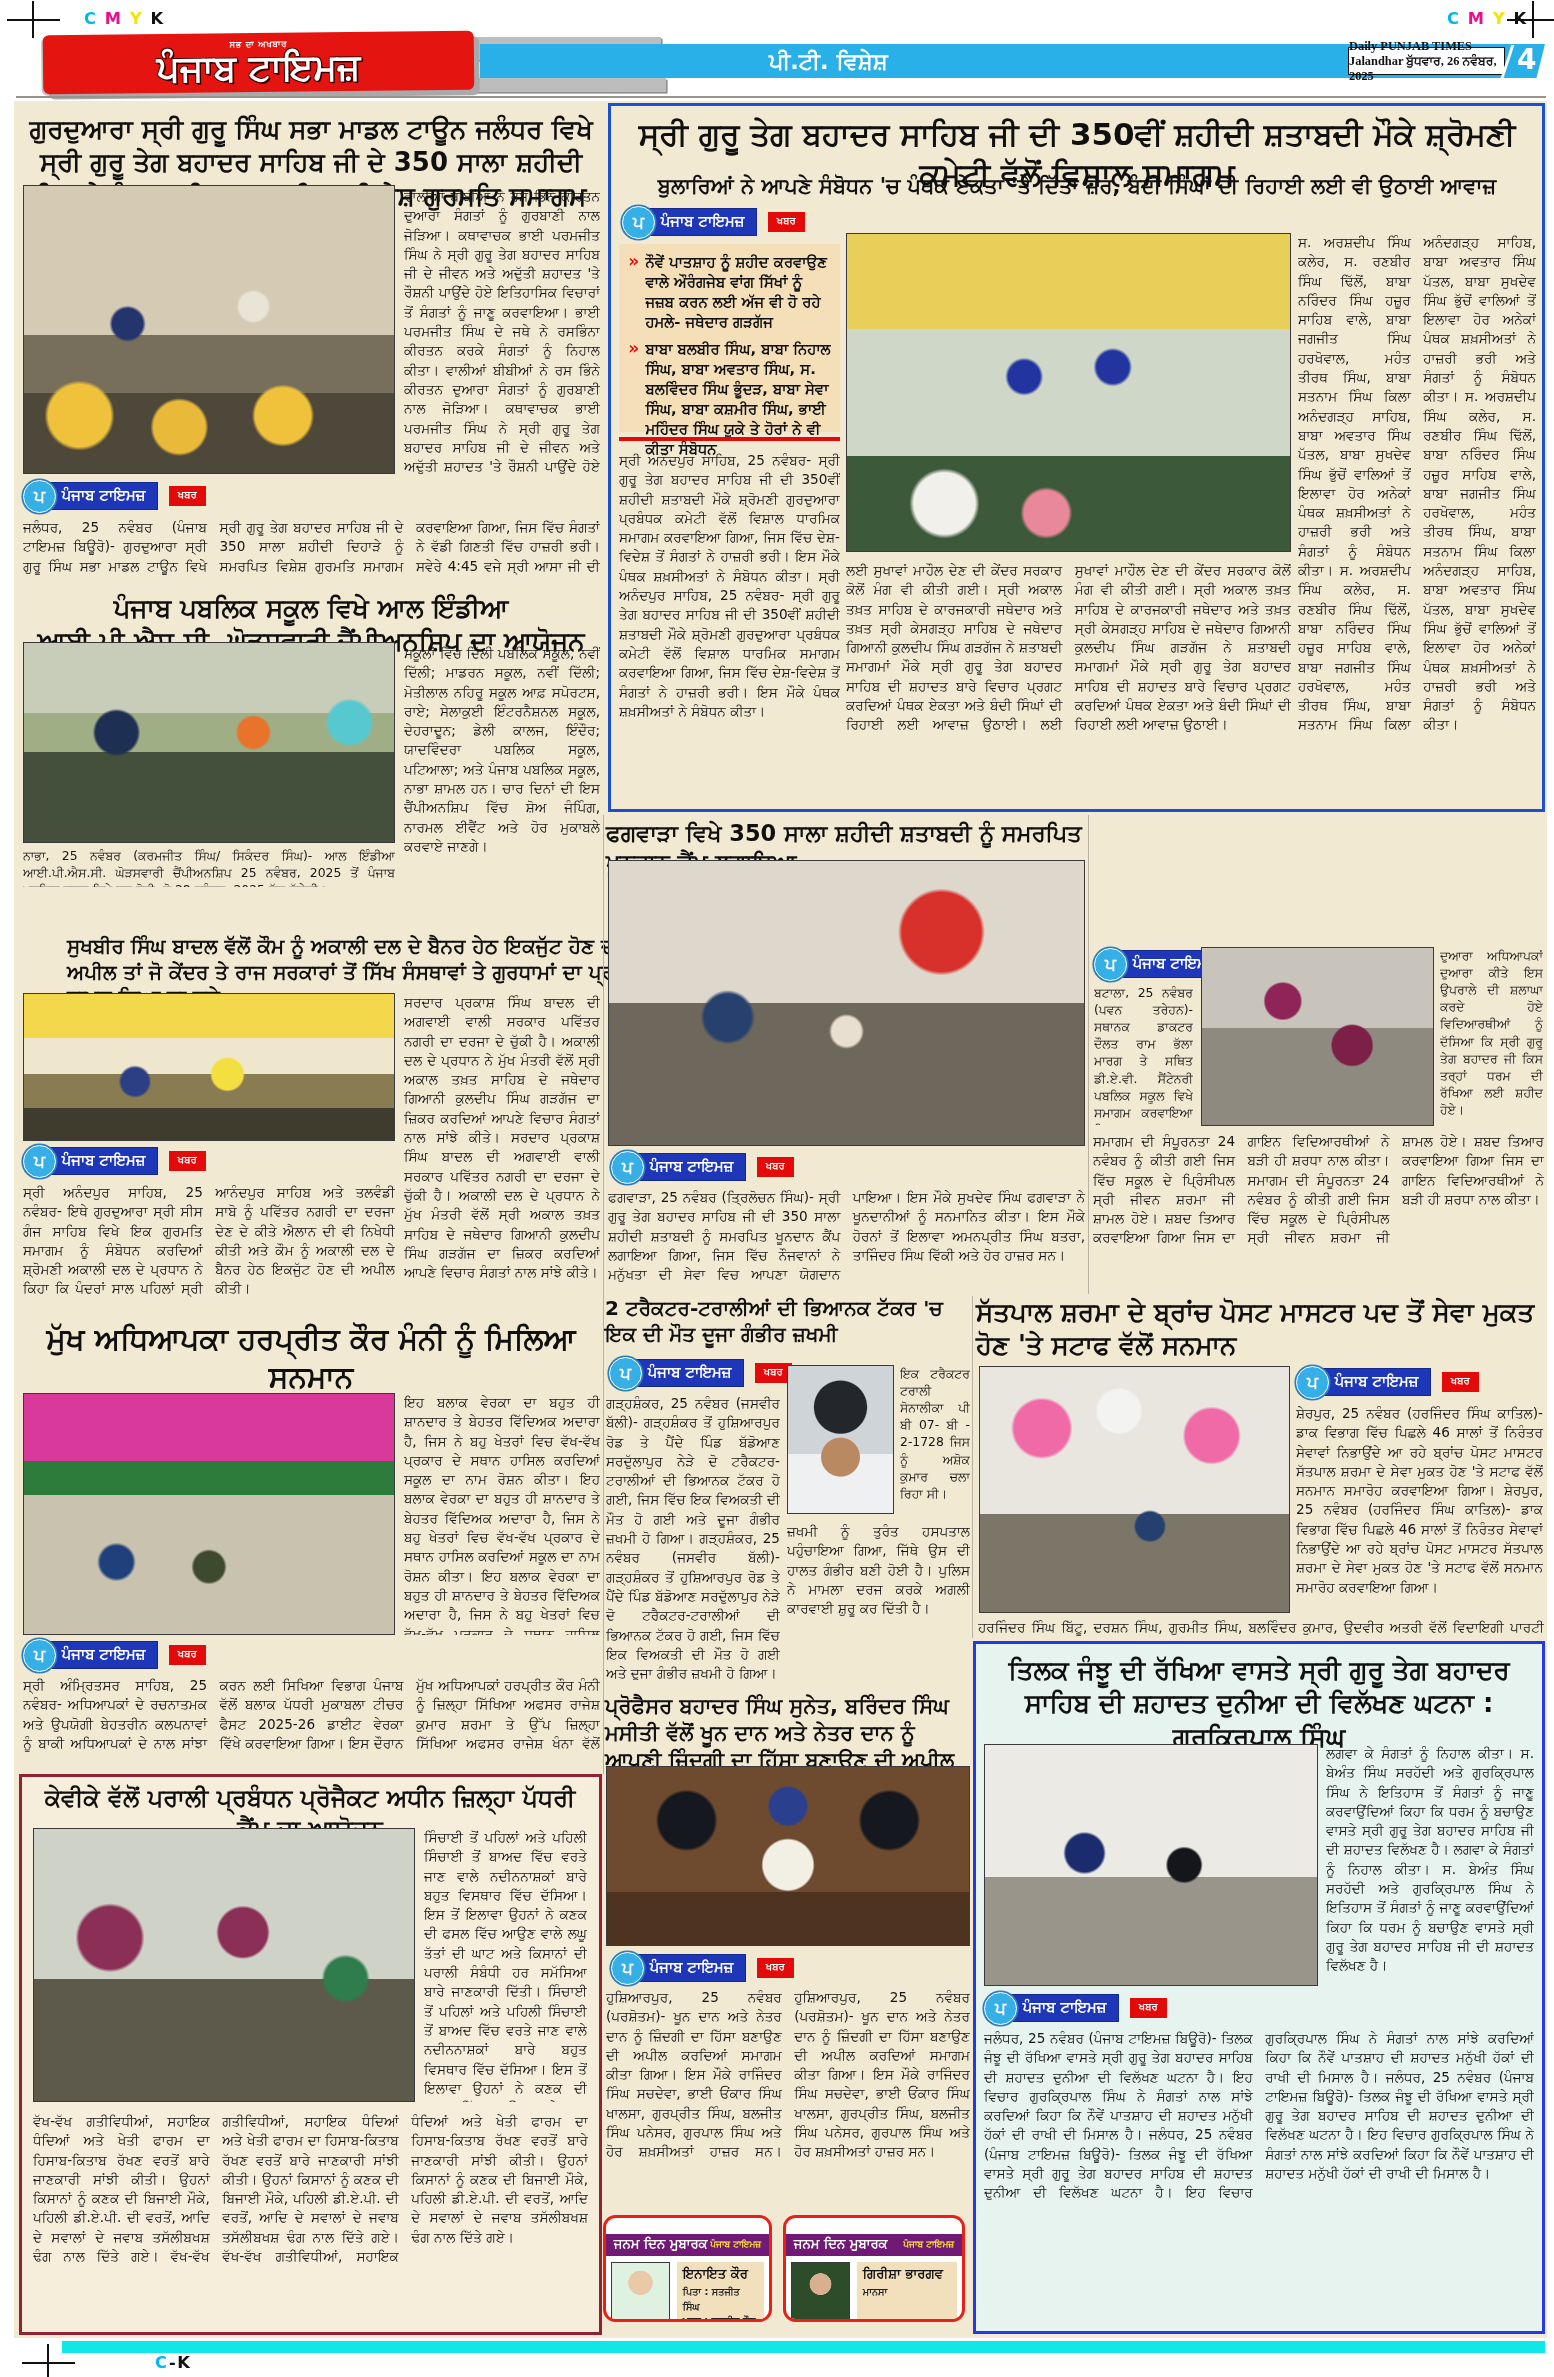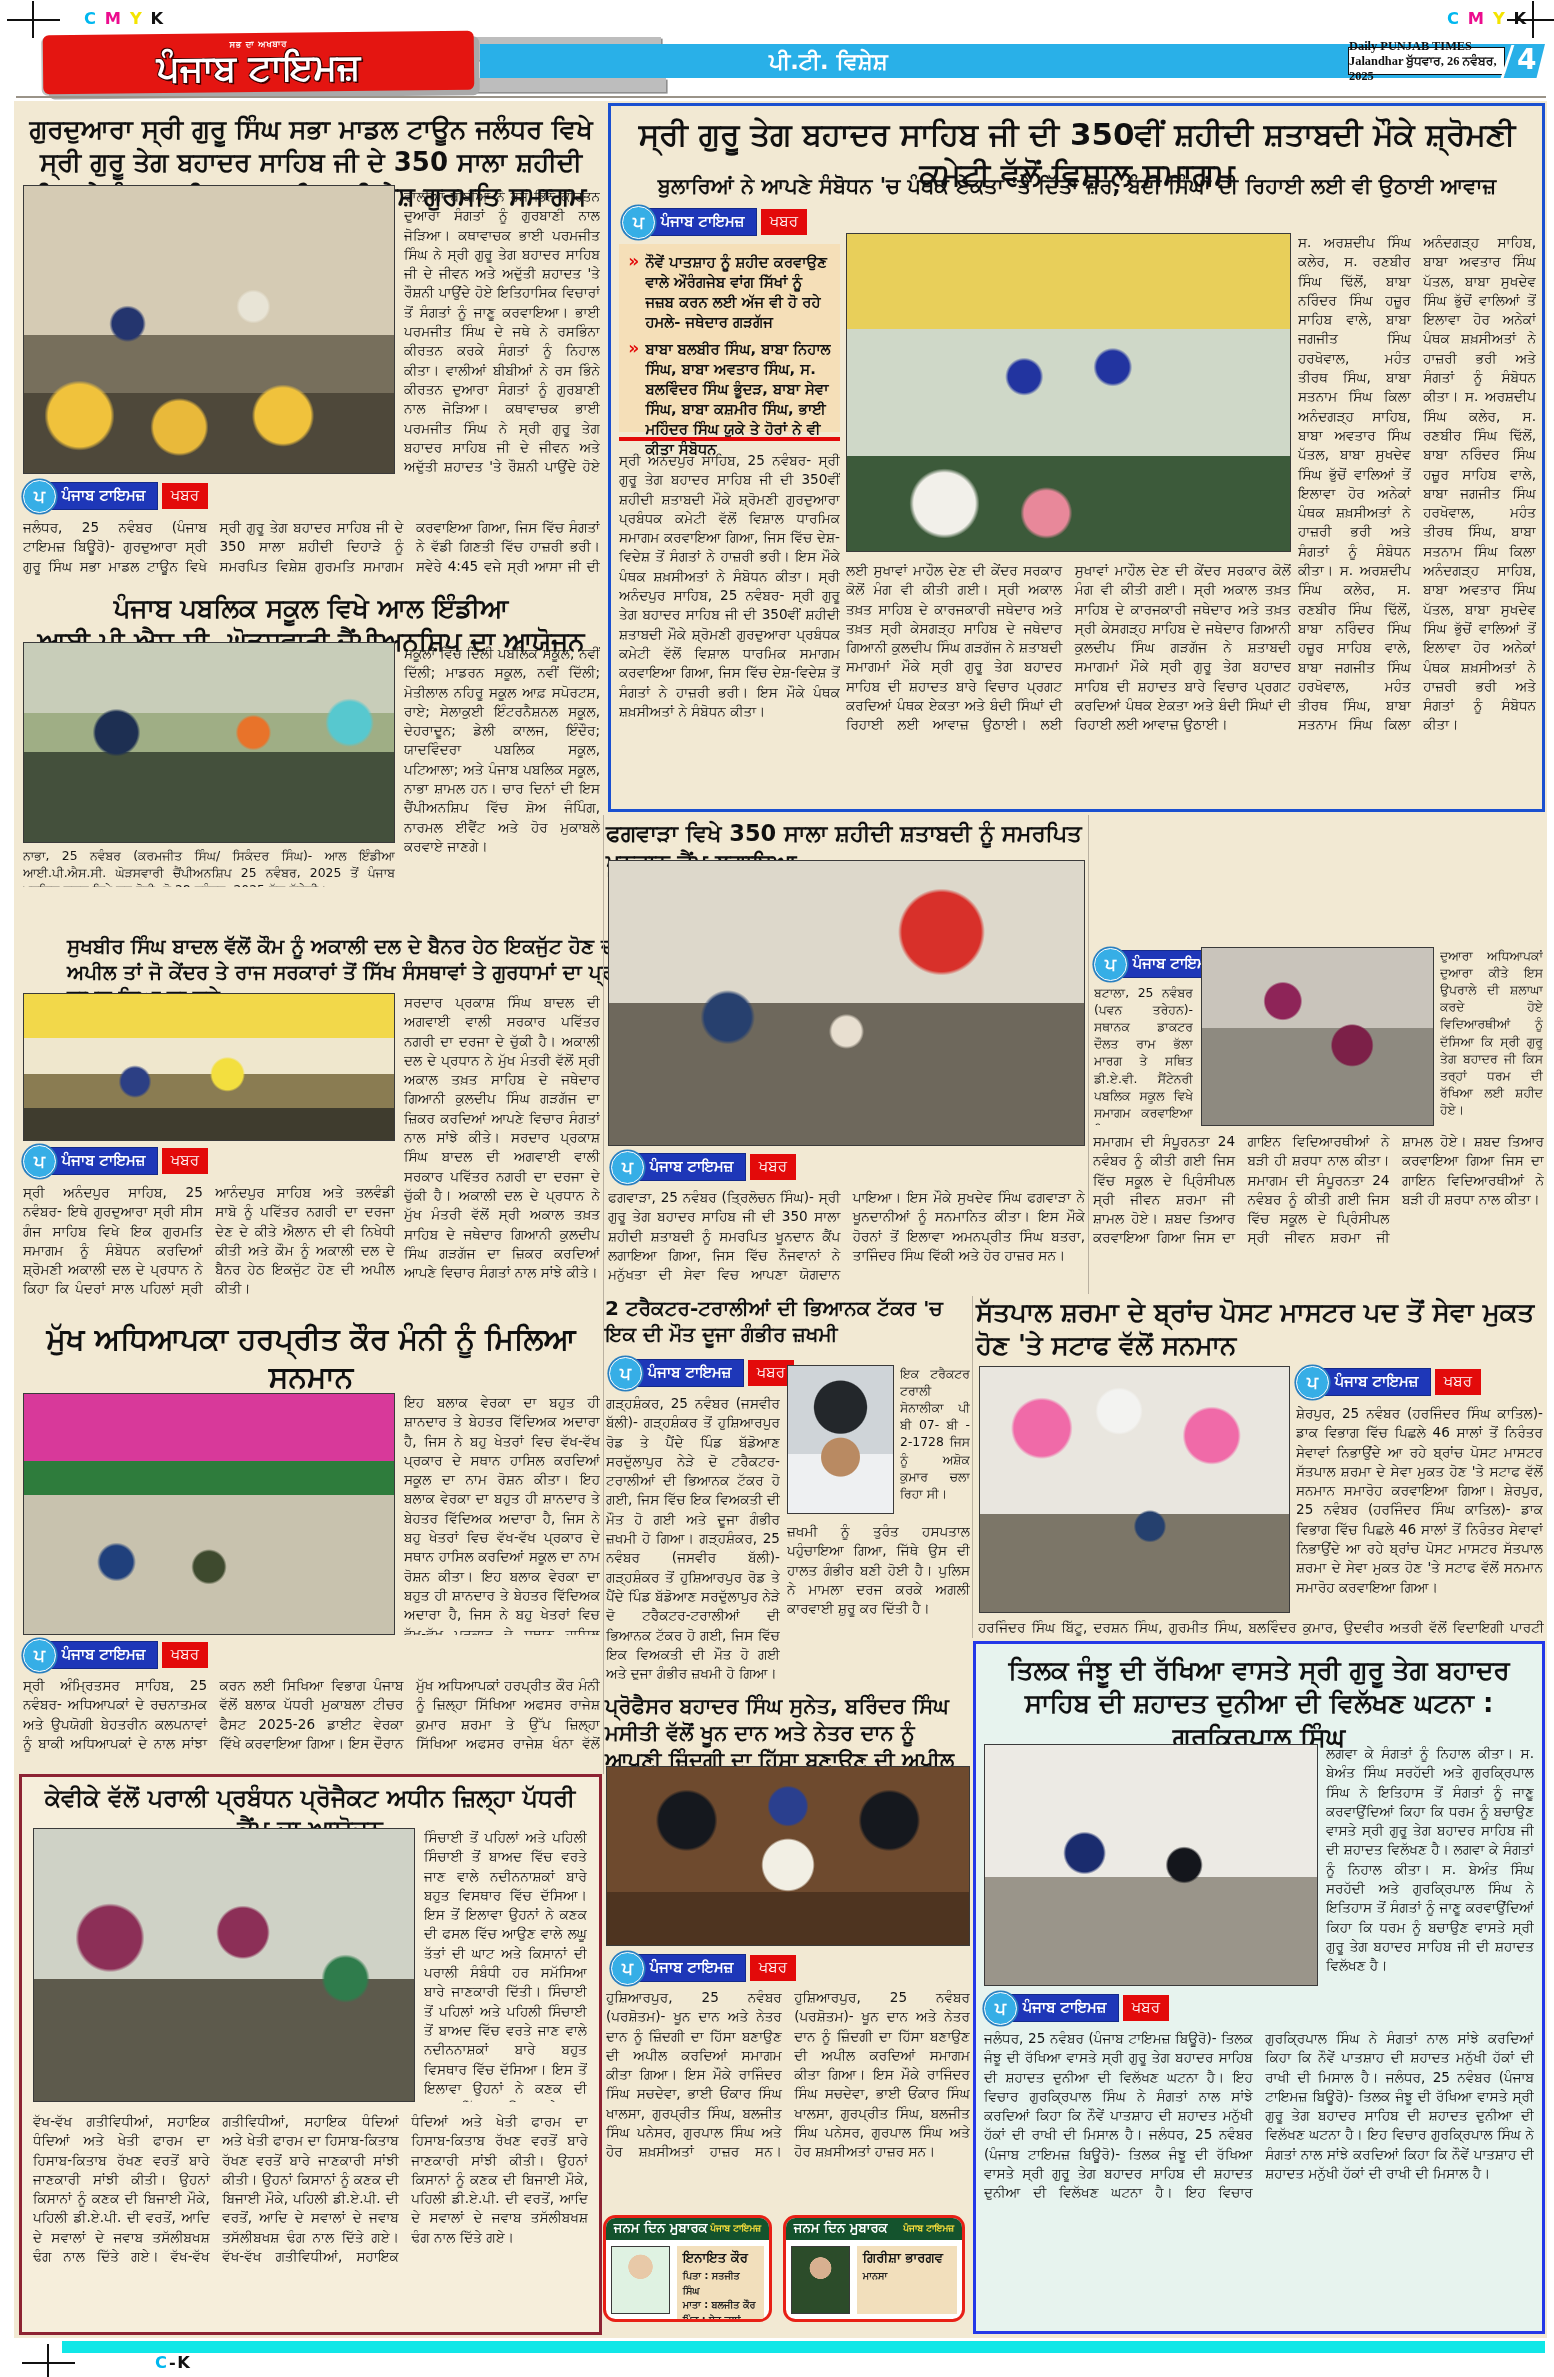--- a/index.html
+++ b/index.html
@@ -14,21 +14,21 @@
   .cols3{column-count:3;column-gap:12.4px;}
   .photo{border:1.2px solid #3a3a3a;box-sizing:border-box;}
   .vrule{width:0.8px;background:#b9b0a0;}
   
   .badge{display:inline-flex;align-items:center;height:28px;}
   .badge .circ{width:31px;height:31px;border-radius:50%;background:#36aee6;border:1.6px solid #ffffff;
     color:#ffffff;font-weight:800;font-size:17px;display:flex;align-items:center;justify-content:center;
     box-shadow:0 0 0 1.6px #2a7fbf;z-index:2;}
   .badge .brand{background:#1e37b8;color:#ffffff;font-weight:700;font-size:14.8px;padding:3.1px 11px 4.7px 14px;
     margin-left:-9.3px;border:0.8px solid #142a8a;}
-  .badge .tag{background:#e30a0a;color:#ffffff;font-weight:400;font-size:15px;padding:3.1px 9.3px 4.7px 9.3px;margin-left:4px;}
+  .badge .tag{background:#e30a0a;color:#ffffff;font-weight:700;font-size:10px;padding:3.1px 9.3px 4.7px 9.3px;margin-left:11px;}
   
   .masthead{background:#e41511;border-radius:6.2px;box-shadow:5.4px 5.4px 0 #a9a9a9,-1.6px 1.6px 0 #c0c0c0;
     display:flex;flex-direction:column;align-items:center;justify-content:center;transform:rotate(-0.6deg);}
   .masthead .tag-sm{color:#ffffff;font-size:8.5px;font-weight:700;letter-spacing:0.8px;}
   .masthead .ttl{color:#ffffff;font-size:36px;font-weight:800;line-height:1.0;
     text-shadow:1.6px 1.6px 0 #3a0000,-0.8px -0.8px 0 #3a0000,0.8px -0.8px 0 #3a0000,-0.8px 0.8px 0 #3a0000;}
   .bluebar{background:#29b0e8;clip-path:polygon(0 0,100% 0,99.2% 100%,0 100%);}
   .bluebar .sec{color:#ffffff;font-weight:800;font-size:22.5px;}
   .datebox{background:#ffffff;border:1.6px solid #111;color:#111;font-family:"Liberation Serif",serif;
     font-weight:700;font-size:12.4px;display:flex;align-items:center;justify-content:center;}
@@ -42,21 +42,21 @@
   
   .bigbox{border:3.1px solid #1b50d0;background:#f2e9d3;box-sizing:border-box;}
   .kvkbox{border:3.1px solid #8d2333;background:#f6eedb;box-sizing:border-box;}
   .tilakbox{border:3.1px solid #2438e8;background:#e7f3ee;box-sizing:border-box;}
   .bulletbox{background:#f5dfb8;padding:7.8px 9.3px;box-sizing:border-box;}
   .bullet{display:flex;gap:6.2px;font-size:14.8px;font-weight:700;line-height:1.35;color:#111;text-align:left;margin-bottom:7.8px;}
   .bullet .chev{color:#e30a0a;font-weight:800;font-size:17px;line-height:1.1;}
   .redline{background:#e30a0a;height:3.9px;}
   
   .ad{border:3.9px solid #e82016;border-radius:12.4px;background:#ffffff;box-sizing:border-box;overflow:hidden;}
-  .ad .hd{background:#14532d;display:flex;align-items:center;justify-content:space-between;padding:2.3px 7.8px 3.9px 7.8px;}
+  .ad .hd{background:#701a75;display:flex;align-items:center;justify-content:space-between;padding:2.3px 7.8px 3.9px 7.8px;margin-top:16px;}
   .ad .hd .t{color:#ffffff;font-weight:800;font-size:13.2px;}
   .ad .hd .b{color:#ffe23c;font-weight:800;font-size:9px;}
   .ad .bd{display:flex;gap:6.2px;padding:5.4px;}
   .ad .info{background:#f2dfbc;padding:4.7px 6.2px;flex:1;}
   .ad .nm{font-weight:800;font-size:13.2px;color:#111;margin-bottom:3.1px;}
   .ad .ln{font-size:9.7px;font-weight:700;color:#222;line-height:1.5;}
   
   .ph-a{background:radial-gradient(circle at 15% 80%,#f0c23c 0 8%,transparent 9%),radial-gradient(circle at 42% 84%,#e9b93a 0 8%,transparent 9%),radial-gradient(circle at 70% 80%,#f0c23c 0 8%,transparent 9%),radial-gradient(circle at 28% 48%,#24356e 0 5%,transparent 6%),radial-gradient(circle at 62% 42%,#e8e4d6 0 5%,transparent 6%),linear-gradient(180deg,#d5cbb4 0 52%,#776f5c 52% 72%,#4e483a 72% 100%);}
   .ph-b{background:radial-gradient(circle at 62% 45%,#e8732a 0 6%,transparent 7%),radial-gradient(circle at 88% 40%,#57c8cf 0 6%,transparent 7%),radial-gradient(circle at 25% 45%,#1d2f52 0 7%,transparent 8%),linear-gradient(180deg,#c8cdb9 0 35%,#9fae85 35% 55%,#44503c 55% 100%);}
   .ph-c{background:radial-gradient(circle at 55% 55%,#f3df3f 0 7%,transparent 8%),radial-gradient(circle at 30% 60%,#2c3f84 0 5%,transparent 6%),linear-gradient(180deg,#f2d84a 0 30%,#efe7cd 30% 55%,#8a7c52 55% 78%,#3f3c2e 78% 100%);}

